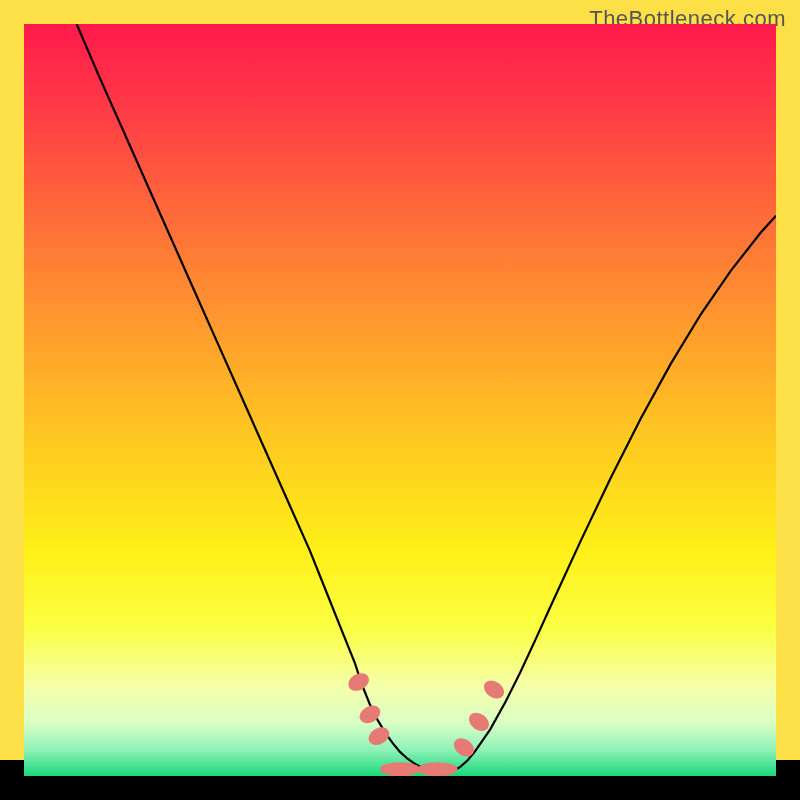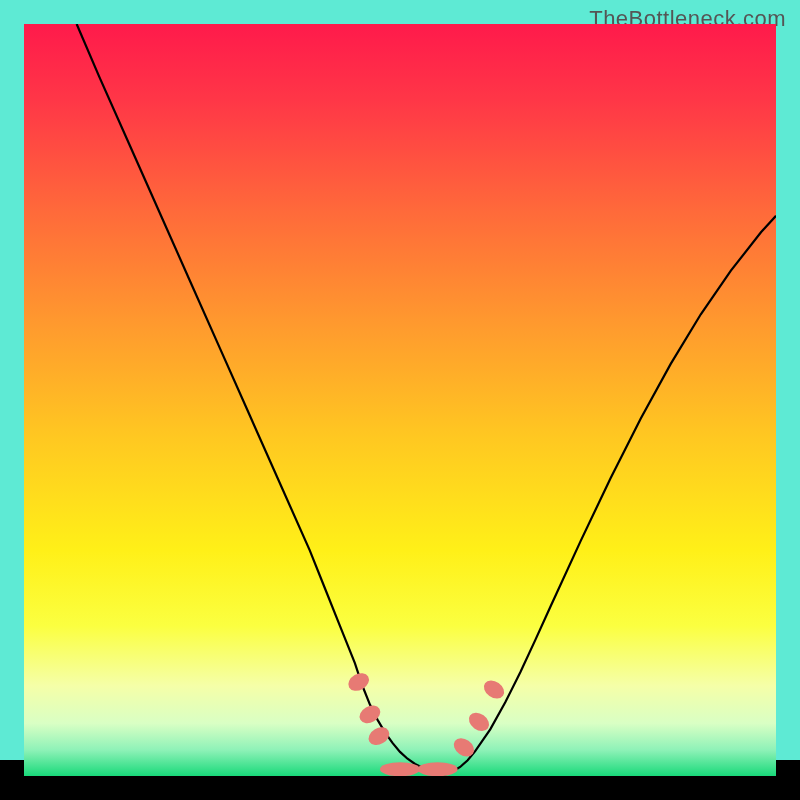--- a/index.html
+++ b/index.html
@@ -7,21 +7,21 @@
     padding: 0;
     width: 800px;
     height: 800px;
     background: #000;
     overflow: hidden;
   }
   .outer {
     position: relative;
     width: 800px;
     height: 760px;
-    background: #5eead4;
+    background: #fde047;
   }
   .watermark {
     position: absolute;
     top: 6px;
     right: 14px;
     font-family: Arial, Helvetica, sans-serif;
     font-size: 22px;
     color: #555;
     letter-spacing: 0.5px;
   }

